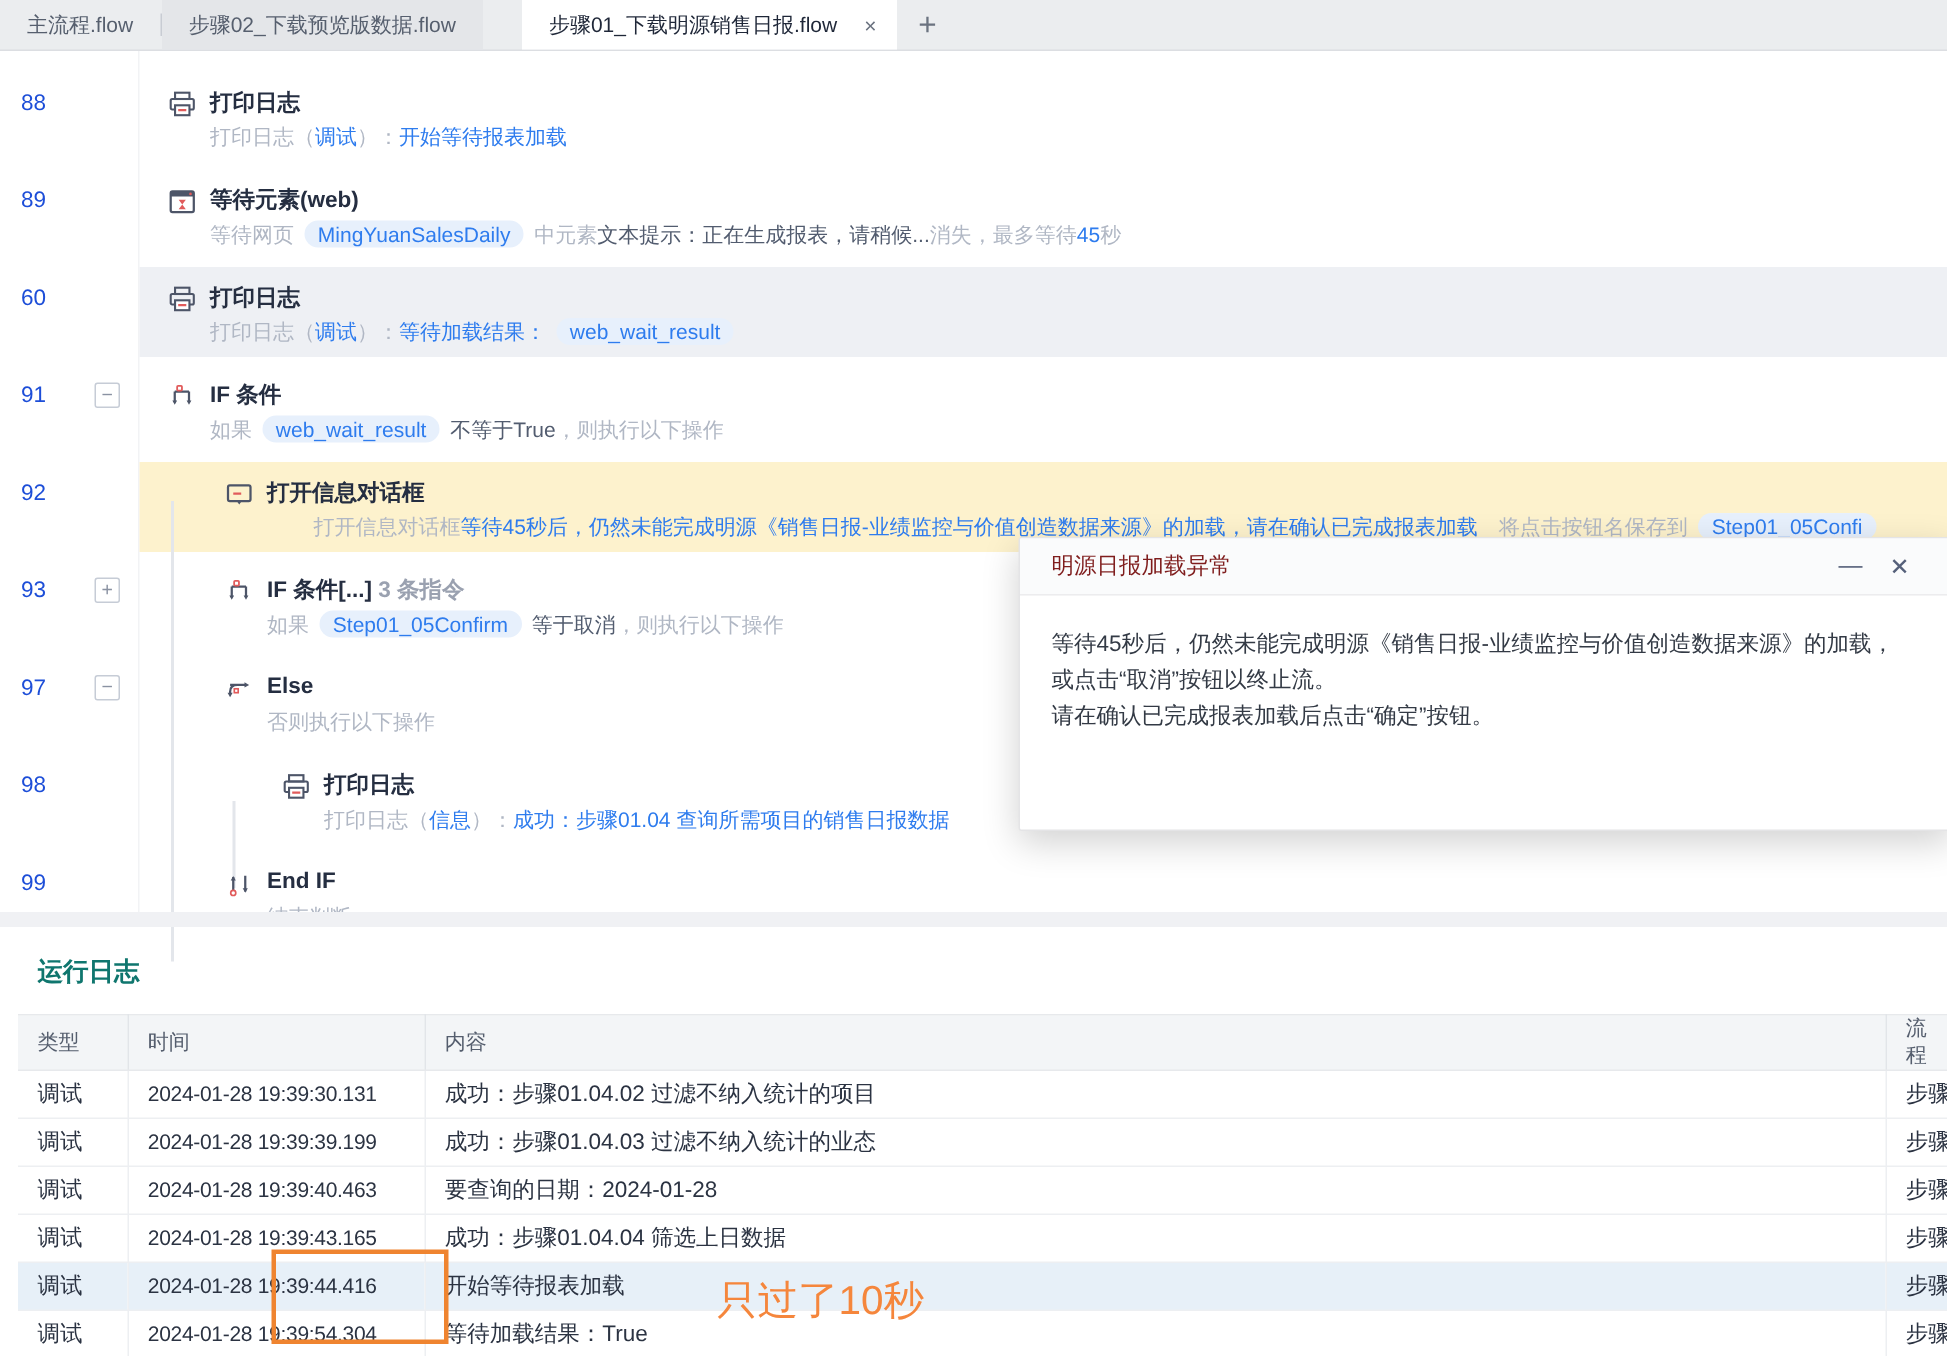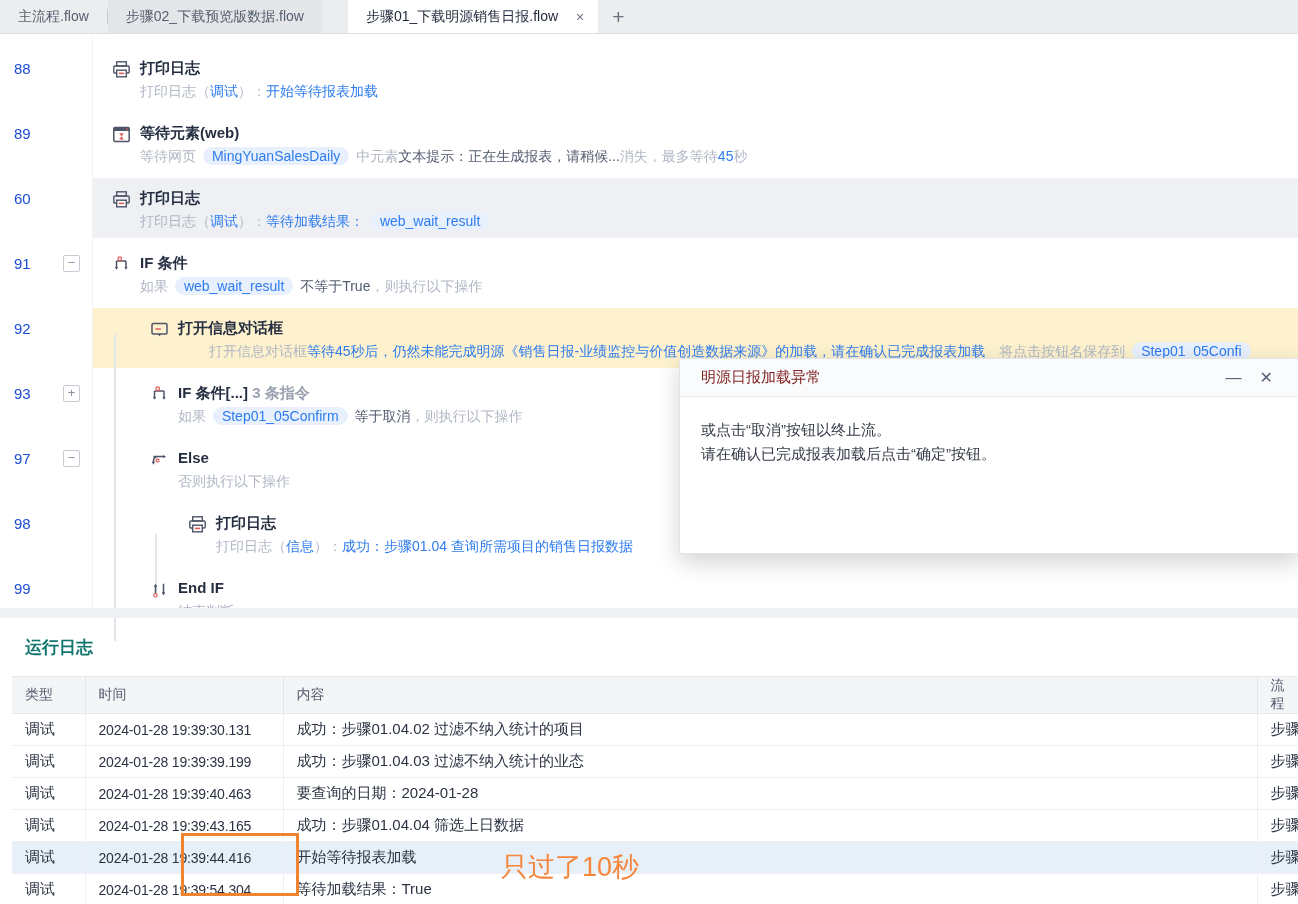--- a/index.html
+++ b/index.html
@@ -45,21 +45,21 @@
   
   .log-title{position:absolute;left:25px;top:636px;font-size:17px;color:#0f766e;font-weight:700;z-index:3;}
   .log-table{position:absolute;left:12px;top:676px;width:1286px;border-collapse:collapse;table-layout:fixed;z-index:3;}
   .log-table th{height:30px;background:#f3f5f7;font-weight:400;font-size:14px;color:#555e6e;text-align:left;padding:0 0 0 13px;border-top:1px solid #e7e9ec;border-bottom:1px solid #e7e9ec;border-right:1px solid #e2e5e9;}
   .log-table th:last-child{border-right:none;}
   .log-table td{height:31px;font-size:15px;color:#2b3342;padding:0 0 0 13px;border-bottom:1px solid #edeff2;border-right:1px solid #edeff2;white-space:nowrap;overflow:hidden;}
   .log-table td:last-child{border-right:none;}
   .log-table tr.row-hl td{background:#e7f0f8;}
   .t-date,.t-time{font-size:14px;letter-spacing:-0.2px;}
   .orange-box{position:absolute;left:181px;top:833px;width:112px;height:57px;border:3px solid #ef8430;z-index:40;pointer-events:none;}
-  .annotation{position:absolute;left:501px;top:849px;font-size:27px;color:#f5863c;z-index:40;white-space:nowrap;}
+  .annotation{position:absolute;left:478px;top:849px;font-size:27px;color:#f5863c;z-index:40;white-space:nowrap;}
 </style>
 </head>
 <body>
 
 <div class="tabbar">
   <div class="tab">
       <span>主流程.flow</span>
     </div>
   <div class="tab-sep"></div>
   <div class="tab t2">
@@ -170,20 +170,21 @@
 </div>
 <div class="divider-strip"></div>
 
 <div class="dialog">
   <div class="dialog-titlebar">
     <span class="dialog-title">明源日报加载异常</span>
     <span class="dlg-ctl">—</span>
     <span class="dlg-ctl">✕</span>
   </div>
   <div class="dialog-body">
+    <div>等待45秒后，仍然未能完成明源《销售日报-业绩监控与价值创造数据来源》的加载，</div>
     <div>或点击“取消”按钮以终止流。</div>
     <div>请在确认已完成报表加载后点击“确定”按钮。</div>
   </div>
 </div>
 
 <div class="log-title">运行日志</div>
 <table class="log-table">
   <colgroup>
       <col style="width:73px">
       <col style="width:198px">

